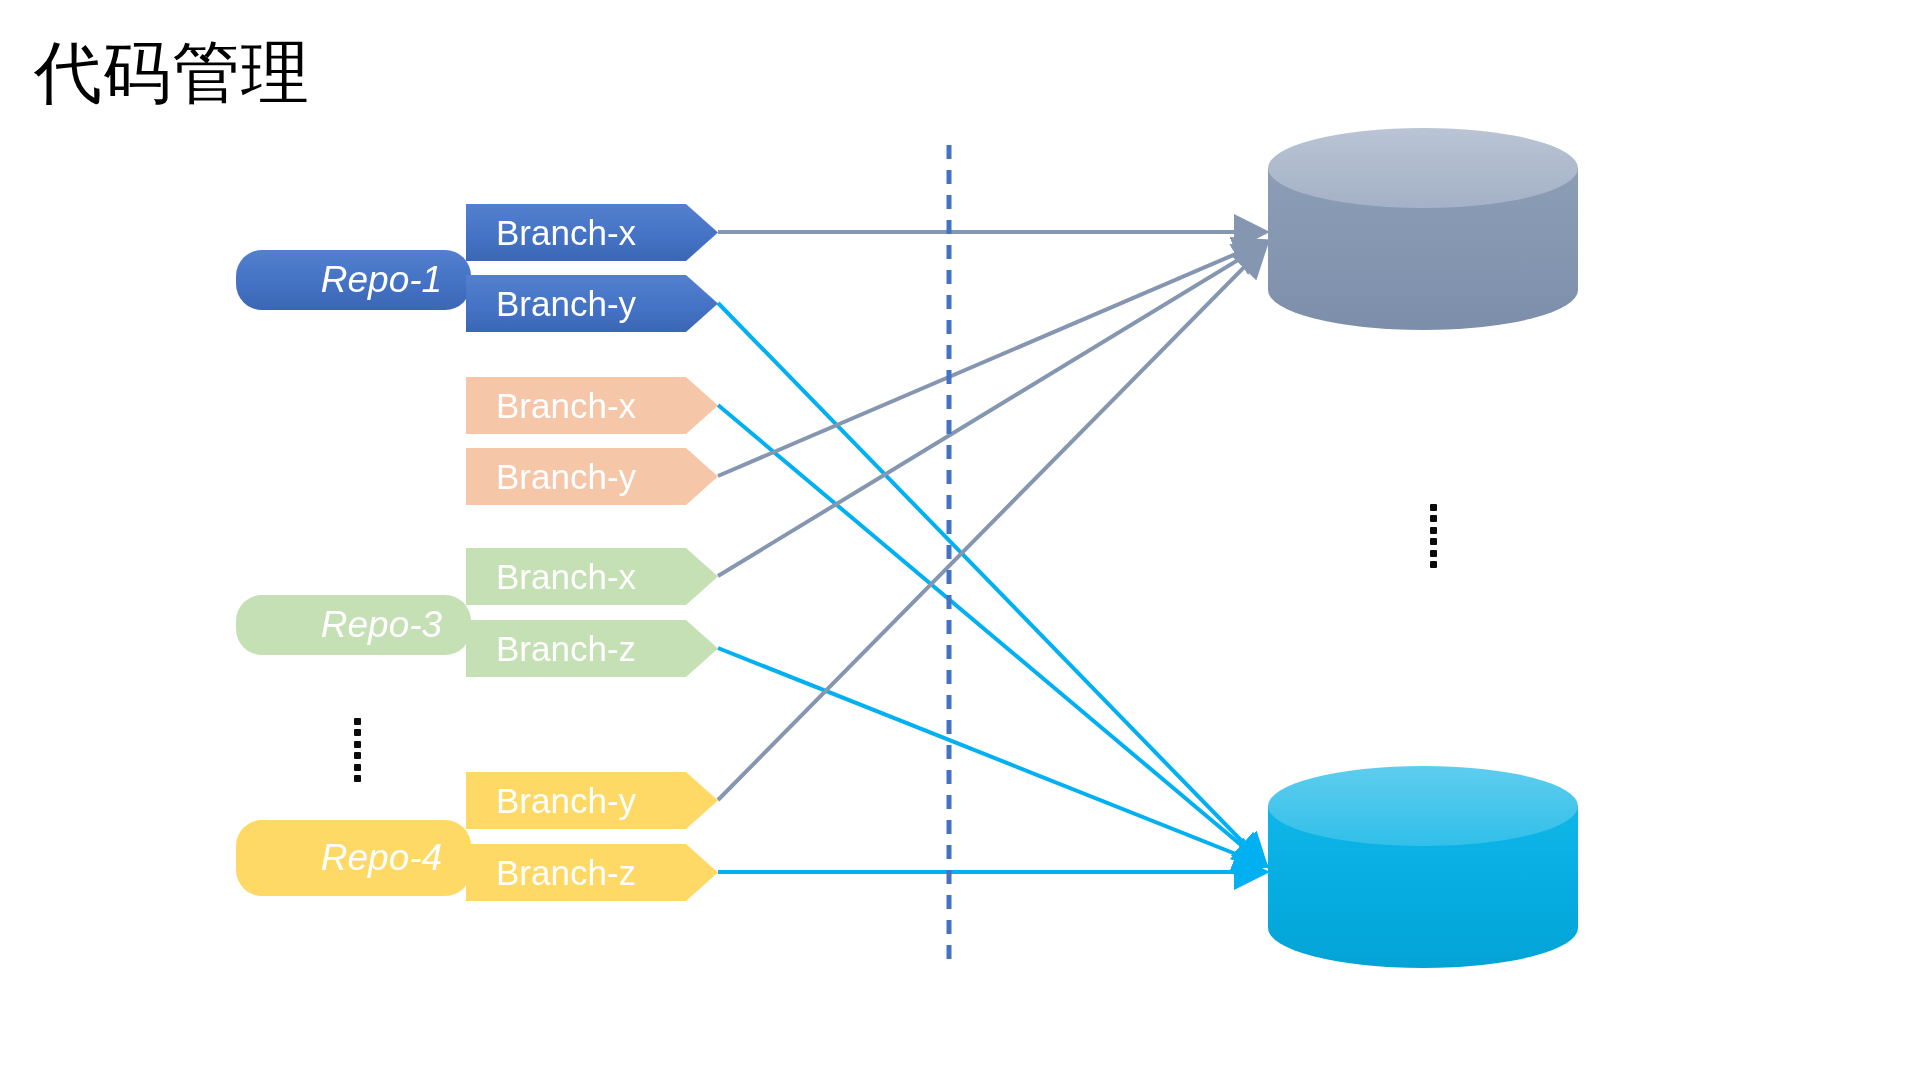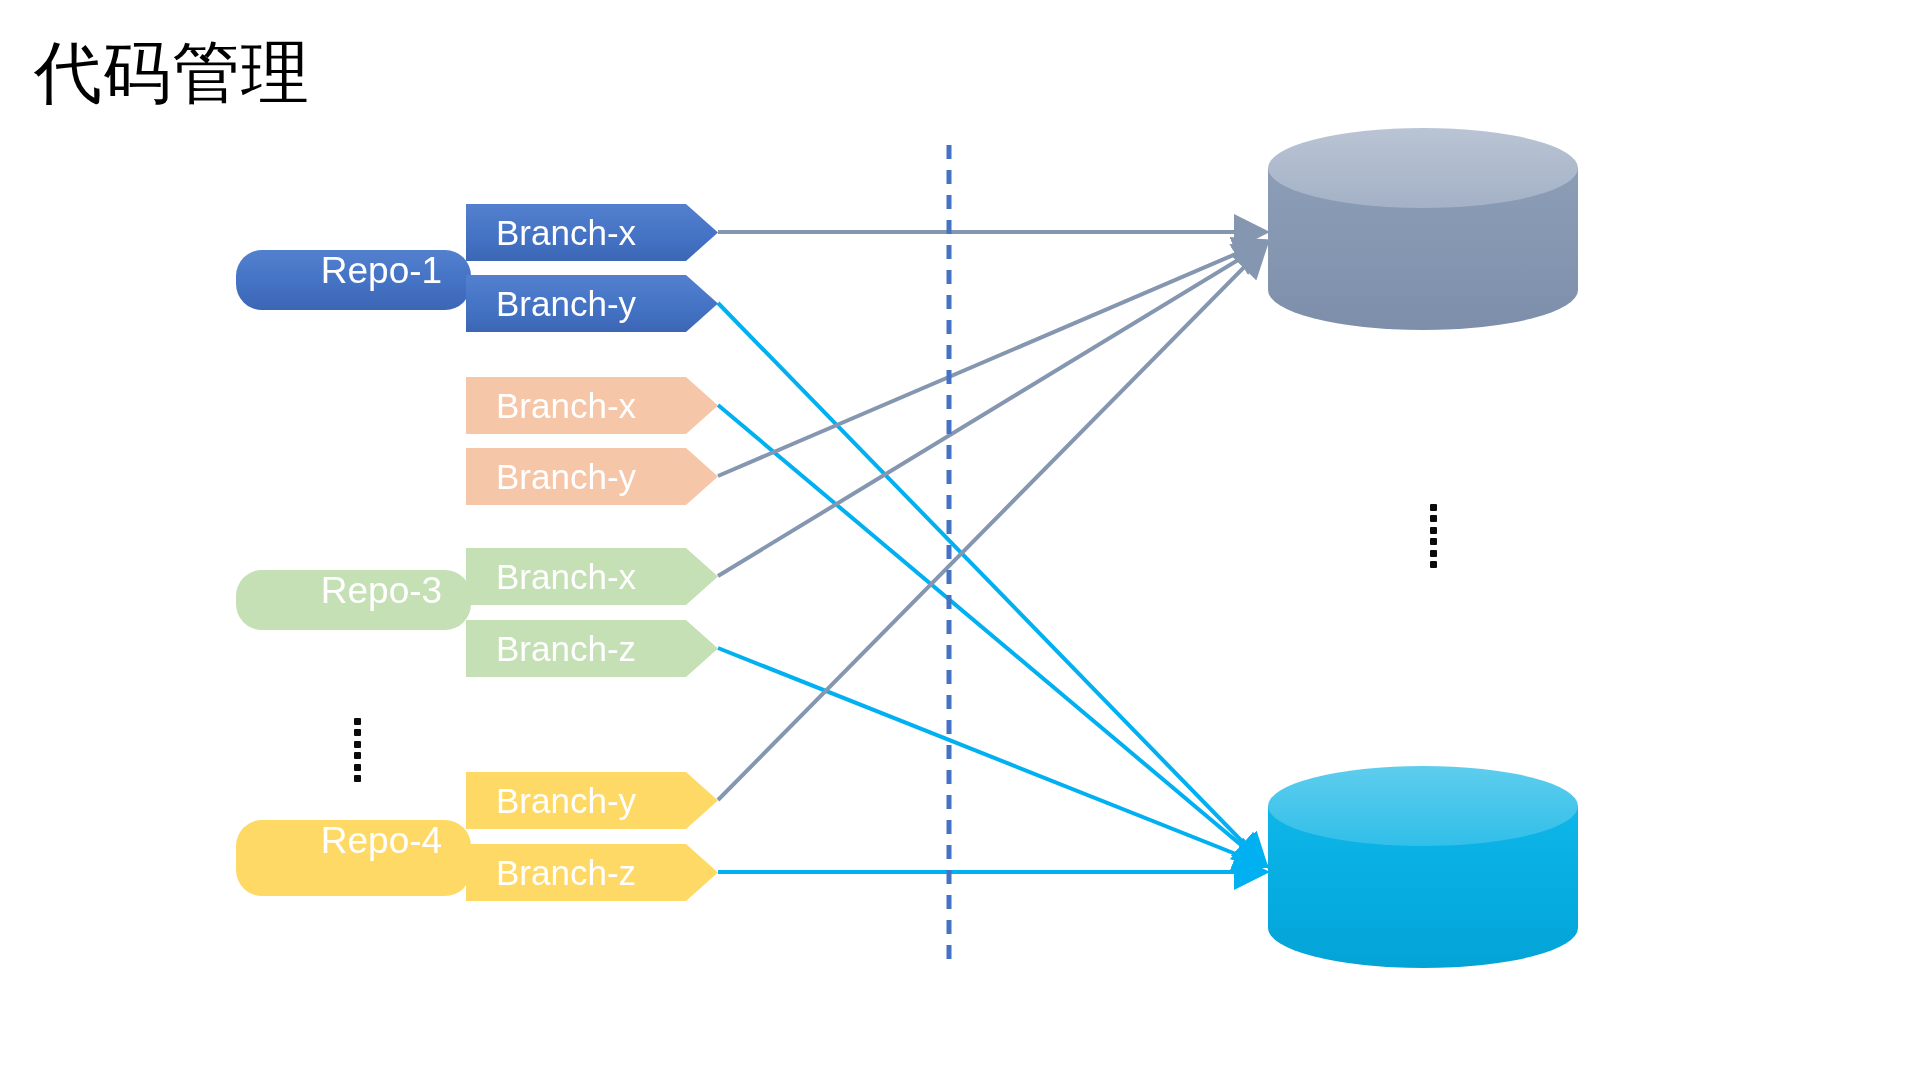--- a/index.html
+++ b/index.html
@@ -15,24 +15,25 @@
     font-weight:400;letter-spacing:1px;white-space:nowrap;margin-top:24px;
   }
 
   
   #wires,#shapes{position:absolute;left:0;top:0;width:1919px;height:1079px;}
   #wires{z-index:1;}
   #shapes{z-index:2;}
 
   
   .repo{
-    position:absolute;display:flex;align-items:flex-start;justify-content:center;
+    position:absolute;display:flex;align-items:center;justify-content:center;
     border-radius:26px;color:#ffffff;font-size:37px;z-index:3;
     box-sizing:border-box;padding-left:56px;
     white-space:nowrap;
+    font-style:italic;
   }
   .repo-label{pointer-events:none;}
 
   
   .branch{
     position:absolute;z-index:4;display:flex;align-items:center;
     color:#fff;font-size:35px;box-sizing:border-box;
     padding-left:30px;white-space:nowrap;
     -webkit-clip-path:polygon(0 0, calc(100% - 32px) 0, 100% 50%, calc(100% - 32px) 100%, 0 100%);
     clip-path:polygon(0 0, calc(100% - 32px) 0, 100% 50%, calc(100% - 32px) 100%, 0 100%);
@@ -133,21 +134,21 @@
     <span class="branch-label">Branch-y</span>
   </div>
 
   <div class="branch" style="left:466px;top:377px;width:252px;height:57px;background:#F6C6A8;">
     <span class="branch-label">Branch-x</span>
   </div>
   <div class="branch" style="left:466px;top:448px;width:252px;height:57px;background:#F6C6A8;">
     <span class="branch-label">Branch-y</span>
   </div>
 
-  <div class="repo" style="left:236px;top:570px;width:235px;height:60px;background:#C5E0B4;">
+  <div class="repo" style="left:236px;top:595px;width:235px;height:60px;background:#C5E0B4;">
     <span class="repo-label">Repo-3</span>
   </div>
   <div class="branch" style="left:466px;top:548px;width:252px;height:57px;background:#C5E0B4;">
     <span class="branch-label">Branch-x</span>
   </div>
   <div class="branch" style="left:466px;top:620px;width:252px;height:57px;background:#C5E0B4;">
     <span class="branch-label">Branch-z</span>
   </div>
 
   <div class="repo" style="left:236px;top:820px;width:235px;height:76px;background:#FFD966;">

